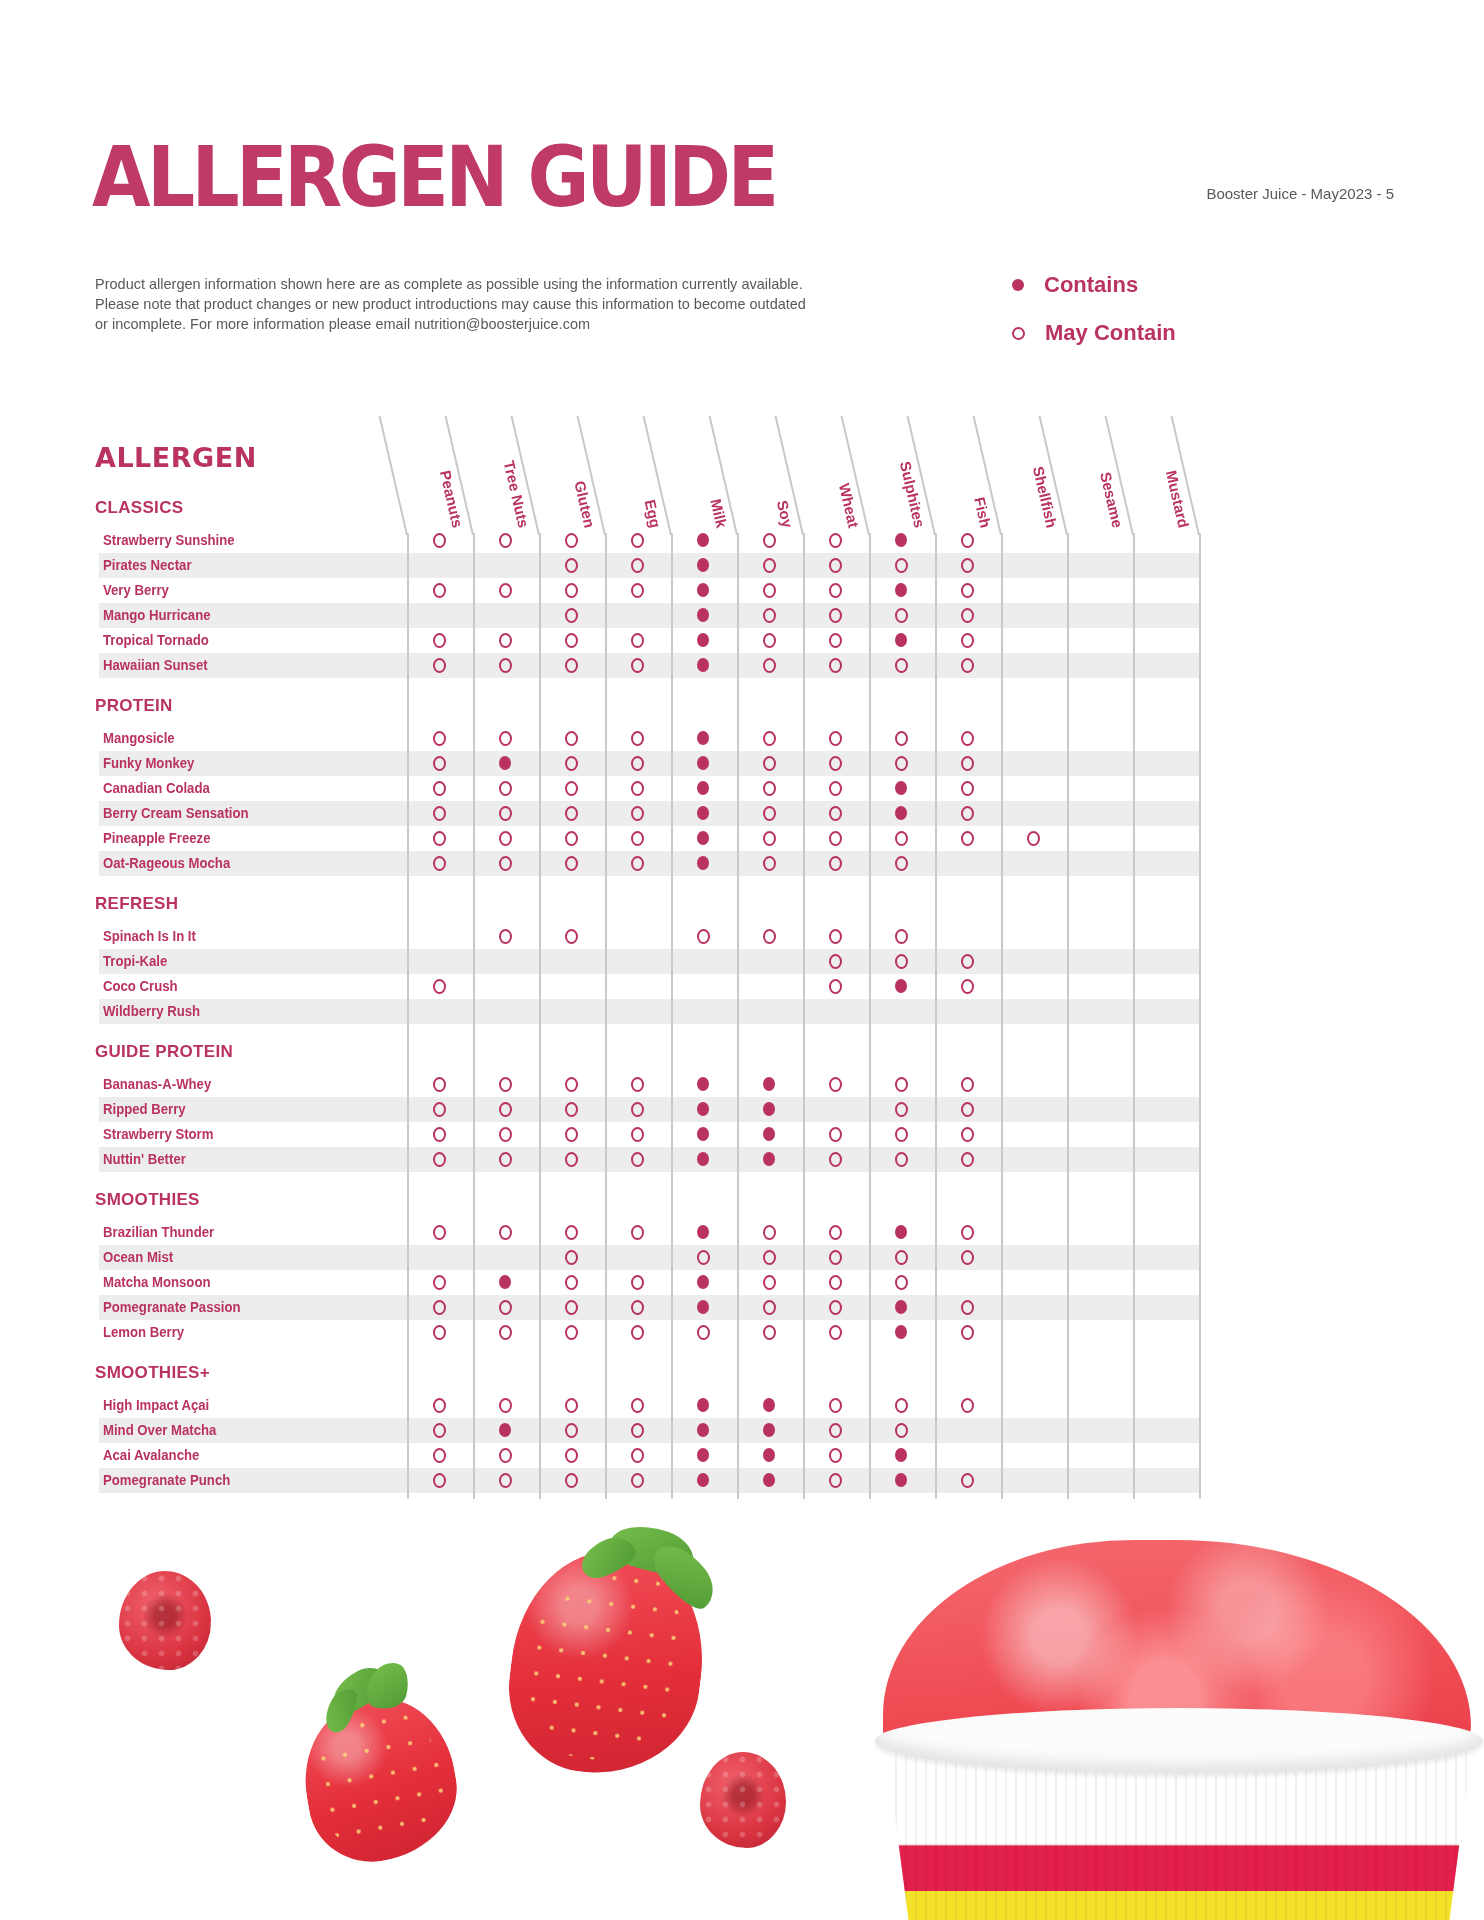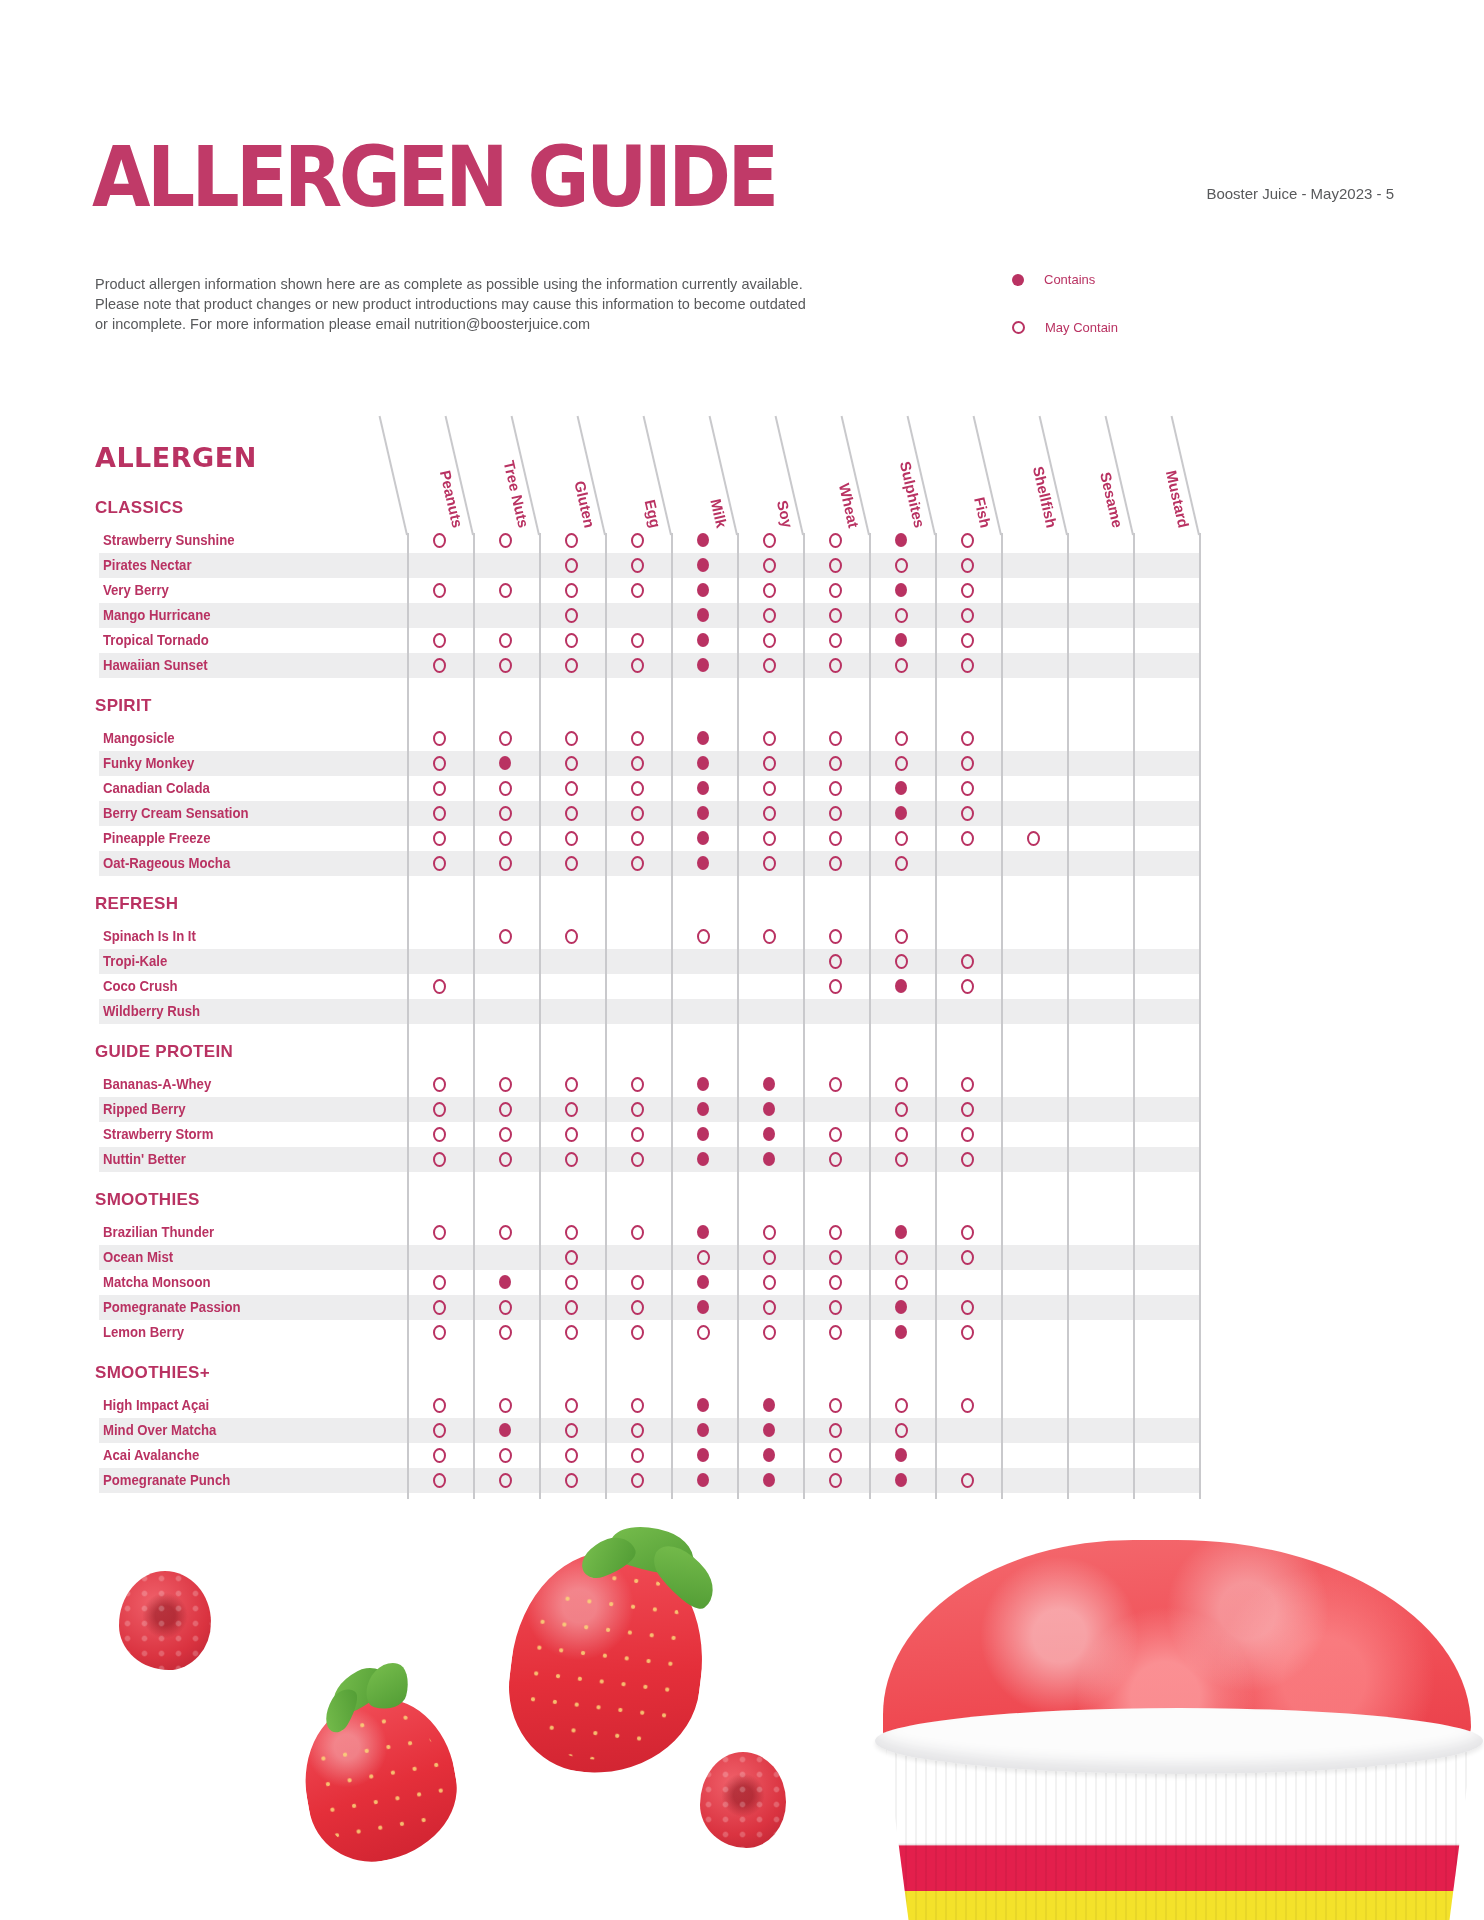--- a/index.html
+++ b/index.html
@@ -20,21 +20,21 @@
     font-family:"DejaVu Sans","Liberation Sans",sans-serif;
     font-weight:bold;font-size:84px;letter-spacing:-4px;color:var(--title);
     transform:scale(.90,1);transform-origin:left top;white-space:nowrap;
   }
   #page-ref{right:90px;top:185px;font-size:15px;color:var(--gray-text);}
   #intro{left:95px;top:274px;width:714px;font-size:14.5px;line-height:20px;color:var(--gray-text);}
   .legend-row{left:1012px;display:flex;align-items:center;gap:20px;}
   .legend-dot{width:12px;height:12px;border-radius:50%;flex:0 0 auto;}
   .legend-dot.fill{background:var(--accent);}
   .legend-dot.ring{border:2.5px solid var(--accent);width:9px;height:9px;}
-  .legend-label{font-size:13px;font-weight:normal;color:var(--accent);}
+  .legend-label{font-size:22px;font-weight:bold;color:var(--accent);}
   #smoothies-title{
     left:95px;top:442px;font-family:"DejaVu Sans","Liberation Sans",sans-serif;
     font-weight:bold;font-size:27px;color:var(--accent);letter-spacing:.5px;
   }
   
   .vline{position:absolute;width:1.5px;background:var(--line);}
   .dline{position:absolute;width:1.5px;height:122px;background:var(--line);
          transform:rotate(-13deg);transform-origin:50% 100%;}
   .colhead{
     position:absolute;width:170px;height:22px;line-height:22px;text-align:right;
@@ -172,21 +172,21 @@
       <div class="row-label" style="top: 653px;">Hawaiian Sunset</div>
       <div class="dot m" title="May Contain" style="left: 433px; top: 658px;"></div>
       <div class="dot m" title="May Contain" style="left: 499px; top: 658px;"></div>
       <div class="dot m" title="May Contain" style="left: 565px; top: 658px;"></div>
       <div class="dot m" title="May Contain" style="left: 631px; top: 658px;"></div>
       <div class="dot c" title="Contains" style="left: 697px; top: 658px;"></div>
       <div class="dot m" title="May Contain" style="left: 763px; top: 658px;"></div>
       <div class="dot m" title="May Contain" style="left: 829px; top: 658px;"></div>
       <div class="dot m" title="May Contain" style="left: 895px; top: 658px;"></div>
       <div class="dot m" title="May Contain" style="left: 961px; top: 658px;"></div>
-      <div class="group-label" style="top: 696px;">SPIRIT</div>
+      <div class="group-label" style="top: 696px;">PROTEIN</div>
       <div class="row-label" style="top: 726px;">Mangosicle</div>
       <div class="dot m" title="May Contain" style="left: 433px; top: 731px;"></div>
       <div class="dot m" title="May Contain" style="left: 499px; top: 731px;"></div>
       <div class="dot m" title="May Contain" style="left: 565px; top: 731px;"></div>
       <div class="dot m" title="May Contain" style="left: 631px; top: 731px;"></div>
       <div class="dot c" title="Contains" style="left: 697px; top: 731px;"></div>
       <div class="dot m" title="May Contain" style="left: 763px; top: 731px;"></div>
       <div class="dot m" title="May Contain" style="left: 829px; top: 731px;"></div>
       <div class="dot m" title="May Contain" style="left: 895px; top: 731px;"></div>
       <div class="dot m" title="May Contain" style="left: 961px; top: 731px;"></div>

